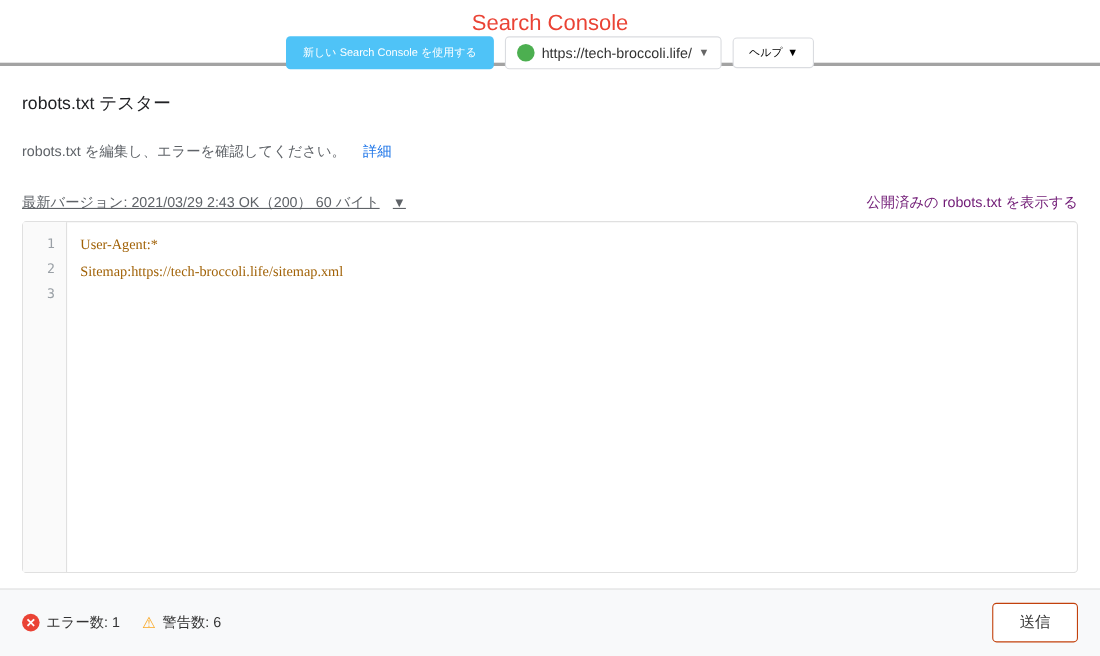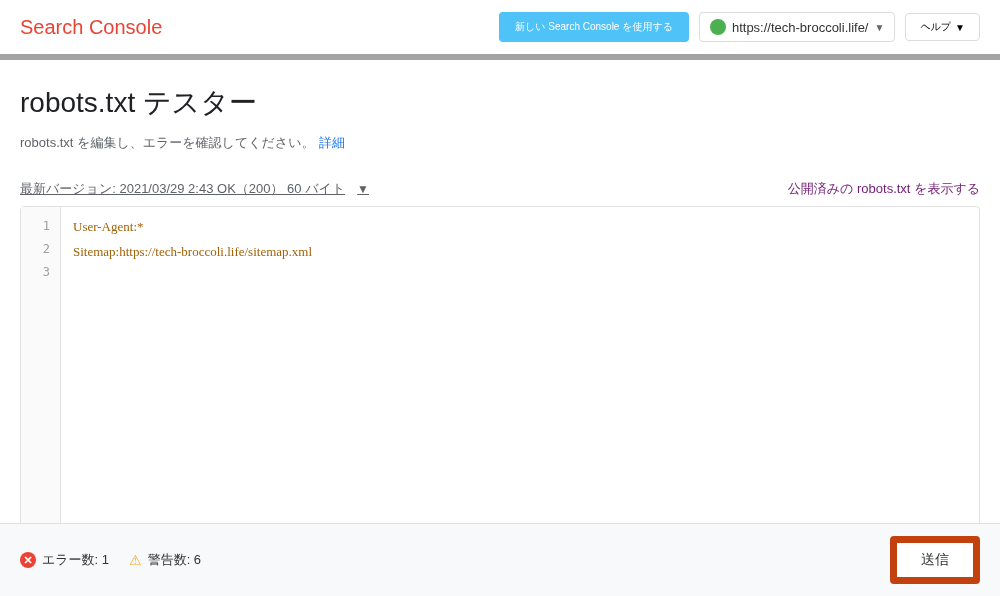--- a/index.html
+++ b/index.html
@@ -9,22 +9,23 @@
       background: #fff;
       color: #333;
     }
 
     
     .header {
       display: flex;
       align-items: center;
       justify-content: space-between;
       padding: 10px 20px;
-      border-bottom: 6px solid #a3a3a3;
+      border-bottom: 3px solid #a3a3a3;
       height: 60px;
+      flex-direction: column;
     }
     .header-left .app-title {
       color: #ea4335;
       font-size: 20px;
       font-weight: 500;
     }
     .header-right {
       display: flex;
       align-items: center;
       gap: 10px;
@@ -75,35 +76,35 @@
       align-items: center;
       gap: 4px;
     }
 
     
     .main {
       padding: 24px 20px 0 20px;
     }
 
     .page-title {
-      font-size: 28px;
+      font-size: 16px;
       font-weight: 400;
       color: #202124;
-      margin-bottom: 12px;
+      margin-bottom: 24px;
     }
 
     .page-subtitle {
       font-size: 13px;
       color: #5f6368;
       margin-bottom: 20px;
     }
     .page-subtitle a {
       color: #1a73e8;
       text-decoration: none;
-      margin-left: 1px;
+      margin-left: 12px;
     }
 
     
     .version-bar {
       display: flex;
       align-items: center;
       justify-content: space-between;
       margin-bottom: 0;
       padding: 8px 0;
     }
@@ -198,21 +199,21 @@
       justify-content: center;
       color: #fff;
       font-size: 11px;
       font-weight: bold;
     }
     .warning-icon {
       color: #f9a825;
       font-size: 14px;
     }
     .btn-submit {
-      border: 7px solid #c2410c;
+      border: 1px solid #c2410c;
       border-radius: 4px;
       padding: 8px 24px;
       font-size: 14px;
       cursor: pointer;
       background: #fff;
       color: #333;
     }
   </style>
 </head>
 <body>

